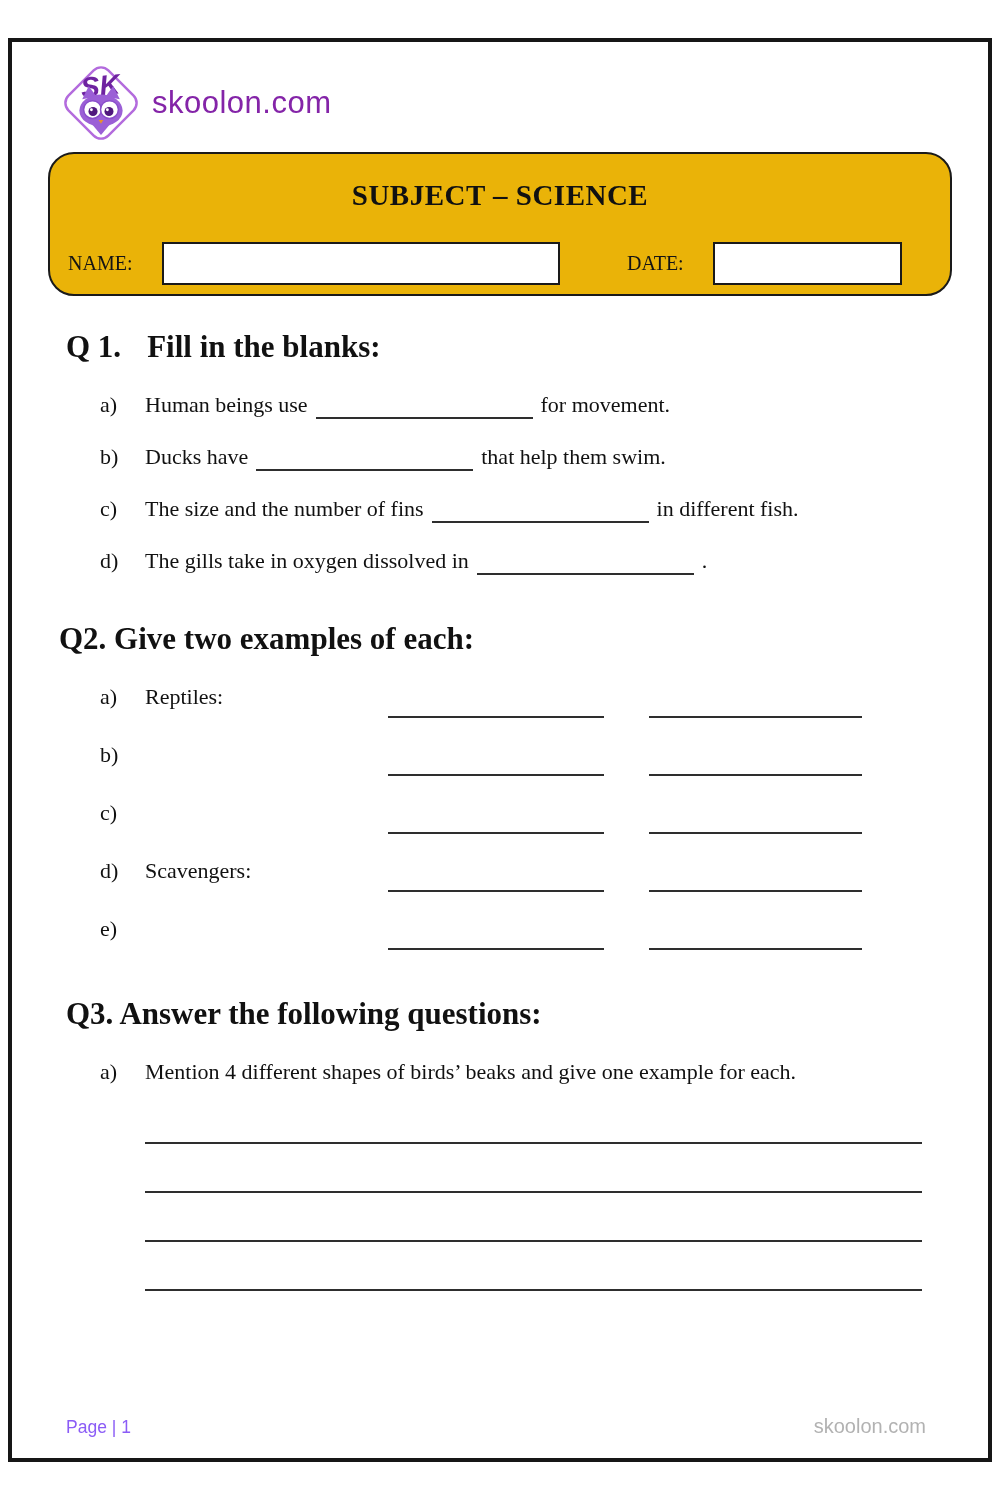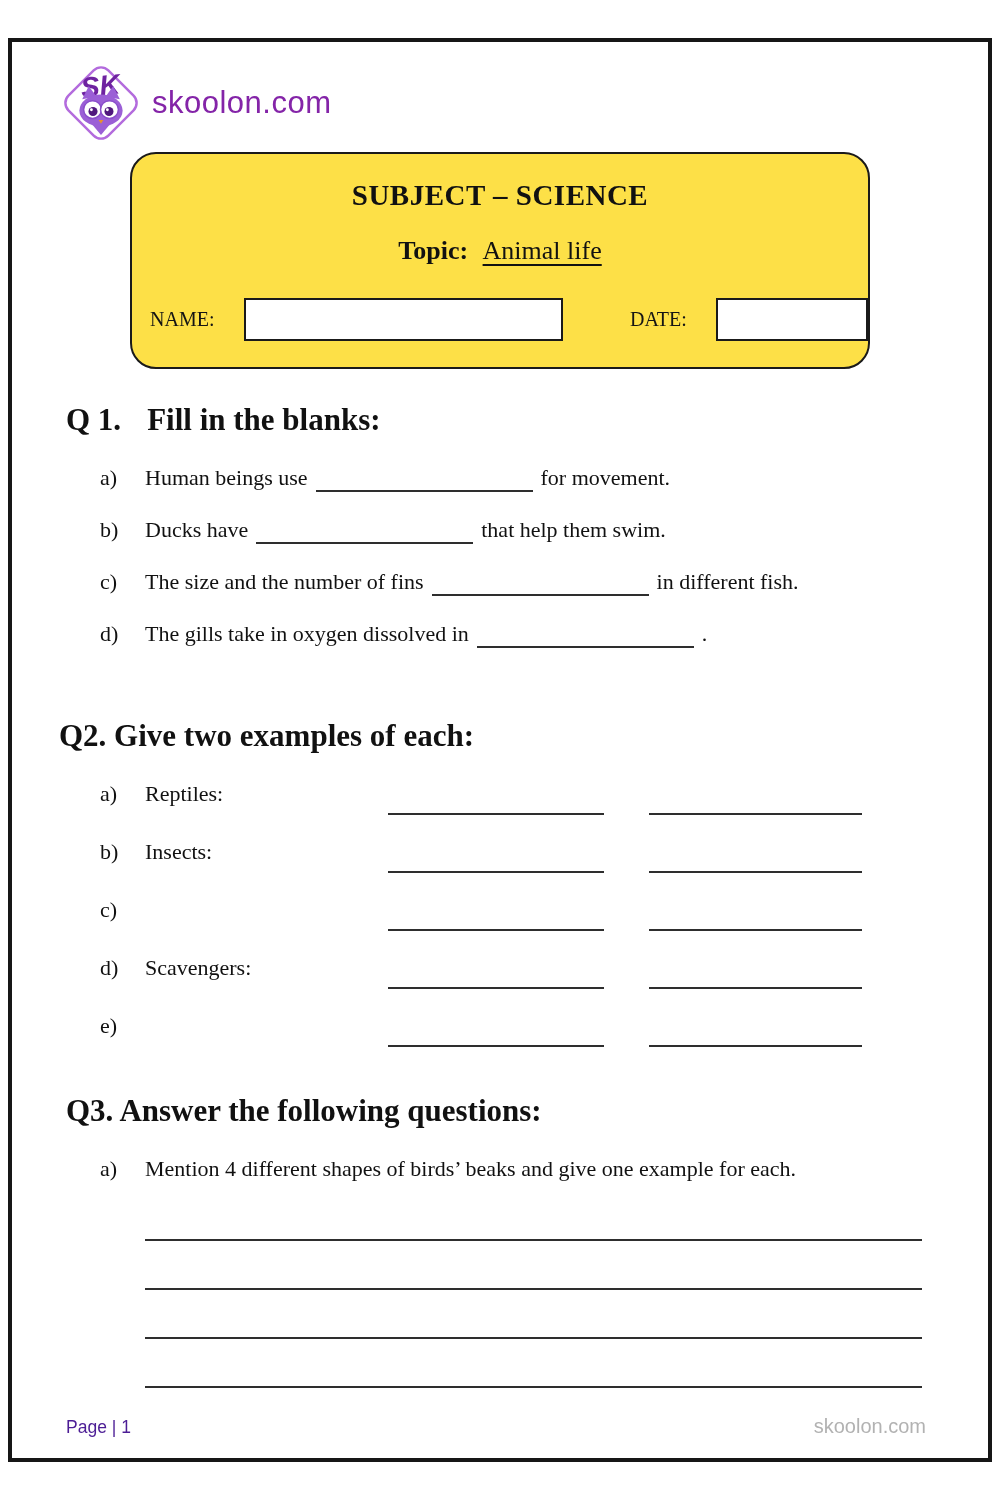--- a/index.html
+++ b/index.html
@@ -21,24 +21,24 @@
   
   .logo-row { display: flex; align-items: center; height: 110px; padding: 12px 0 0 42px; }
   .logo-svg { width: 94px; height: 94px; flex: 0 0 94px; }
   .brand-text {
     font-family: "Liberation Sans", sans-serif;
     font-size: 31px; color: #8424a8; margin-left: 4px; letter-spacing: 0.5px;
   }
 
   
   .title-box {
-    width: 740px; margin: 0 auto;
+    width: 904px; margin: 0 auto;
     border: 2px solid #1a1a1a; border-radius: 26px;
-    padding: 24px 0 26px;
-    background: #fde047;
+    padding: 24px 0 9px;
+    background: #eab308;
   }
   .subject { text-align: center; font-size: 29px; font-weight: bold; letter-spacing: 0.5px; line-height: 34px; }
   .topic { text-align: center; font-size: 26px; margin-top: 22px; line-height: 34px; }
   .topic-label { font-weight: bold; }
   .topic-value { text-decoration: underline; text-underline-offset: 5px; margin-left: 8px; }
   .nd-row {
     display: flex; align-items: center; margin-top: 30px; padding-left: 18px;
     font-family: Liberation Serif, serif; font-size: 20px; color: #141414;
   }
   .name-label { flex: 0 0 94px; }
@@ -53,40 +53,40 @@
   .q-items { margin-top: 28px; }
   .q-item { display: flex; margin-left: 88px; font-size: 22px; line-height: 30px; margin-bottom: 22px; }
   .letter { flex: 0 0 45px; }
   .item-text { flex: 1; }
   .blank {
     display: inline-block; width: 217px; height: 1em;
     border-bottom: 2px solid #2e2e2e;
     vertical-align: -7px; margin: 0 8px;
   }
 
-  .q2-head { margin-top: 72px; padding-left: 47px; }
+  .q2-head { margin-top: 48px; padding-left: 47px; }
   .q2-rows { margin-top: 28px; }
   .q2-row { position: relative; margin-left: 88px; height: 30px; margin-bottom: 28px; font-size: 22px; line-height: 30px; display: flex; }
   .q2-label { flex: 0 0 243px; }
   .q2-blank-1, .q2-blank-2 { position: absolute; bottom: -6px; border-bottom: 2px solid #2e2e2e; height: 0; }
   .q2-blank-1 { left: 288px; width: 216px; }
   .q2-blank-2 { left: 549px; width: 213px; }
 
   .q3-head { margin-top: 55px; }
   .q3-item { margin-top: 28px; margin-bottom: 0; }
   .ans-line { margin-left: 133px; width: 777px; height: 0; border-top: 2px solid #2e2e2e; margin-top: 47px; }
   .ans-line.first { margin-top: 55px; }
 
   
   .footer {
     position: absolute; left: 54px; right: 62px; bottom: 20px;
     display: flex; justify-content: space-between; align-items: baseline;
     font-family: "Liberation Sans", sans-serif;
   }
-  .page-label { font-size: 17.5px; color: #4c1d95; }
+  .page-label { font-size: 17.5px; color: #8b5cf6; }
   .footer-site { font-size: 20px; color: #b2b2b2; }
 </style>
 </head>
 <body>
 
 <div class="page">
 
   <div class="logo-row">
     <svg class="logo-svg" viewBox="0 0 100 100">
       <rect x="20" y="20" width="60" height="60" rx="11" transform="rotate(45 50 50)" fill="#ffffff" stroke="#b36bdd" stroke-width="2.6"></rect>
@@ -101,24 +101,20 @@
       <circle cx="58.5" cy="59" r="4.8" fill="#50187e"></circle>
       <circle cx="39.8" cy="57.2" r="1.5" fill="#ffffff"></circle>
       <circle cx="56.8" cy="57.2" r="1.5" fill="#ffffff"></circle>
       <path d="M47.5,68 L52.5,68 L50,72 Z" fill="#e8922a"></path>
     </svg>
     <span class="brand-text">skoolon.com</span>
   </div>
 
   <div class="title-box">
     <div class="subject">SUBJECT – SCIENCE</div>
-    <div class="topic">
-      <span class="topic-label">Topic:</span>
-      <span class="topic-value">Animal life</span>
-    </div>
     <div class="nd-row">
       <span class="name-label">NAME:</span>
       <div class="name-box"></div>
       <span class="date-label">DATE:</span>
       <div class="date-box"></div>
     </div>
   </div>
 
   <div class="q-head q1-head">
     <span class="q1-num">Q 1.</span><span>Fill in the blanks:</span>
@@ -145,21 +141,20 @@
   <div class="q-head q2-head">Q2. Give two examples of each:</div>
   <div class="q2-rows">
     <div class="q2-row">
       <span class="letter">a)</span>
       <span class="q2-label">Reptiles:</span>
       <span class="q2-blank-1"></span>
       <span class="q2-blank-2"></span>
     </div>
     <div class="q2-row">
       <span class="letter">b)</span>
-      <span class="q2-label">Insects:</span>
       <span class="q2-blank-1"></span>
       <span class="q2-blank-2"></span>
     </div>
     <div class="q2-row">
       <span class="letter">c)</span>
       <span class="q2-blank-1"></span>
       <span class="q2-blank-2"></span>
     </div>
     <div class="q2-row">
       <span class="letter">d)</span>

